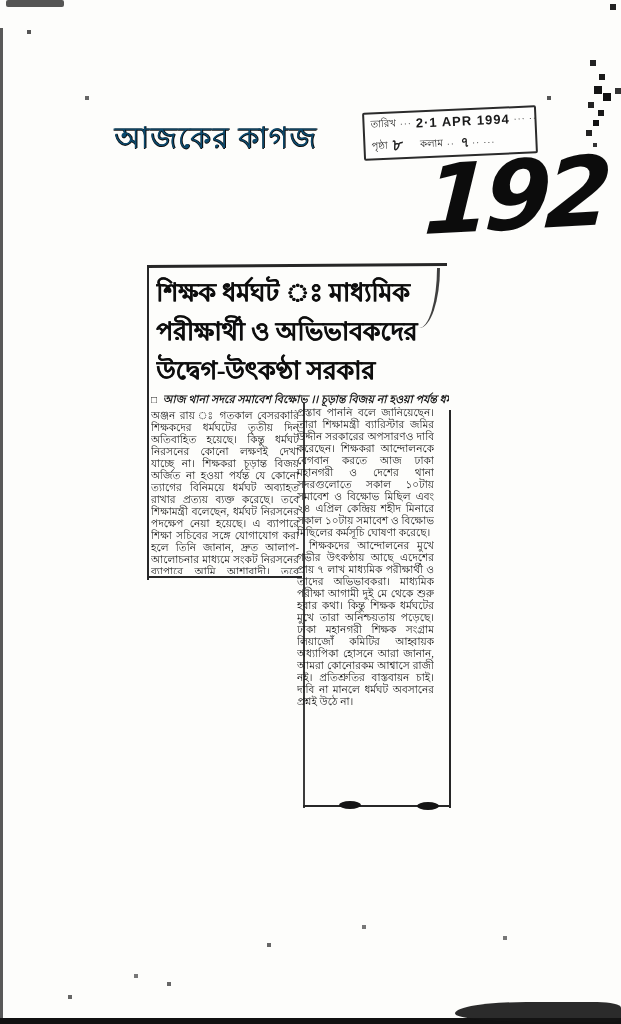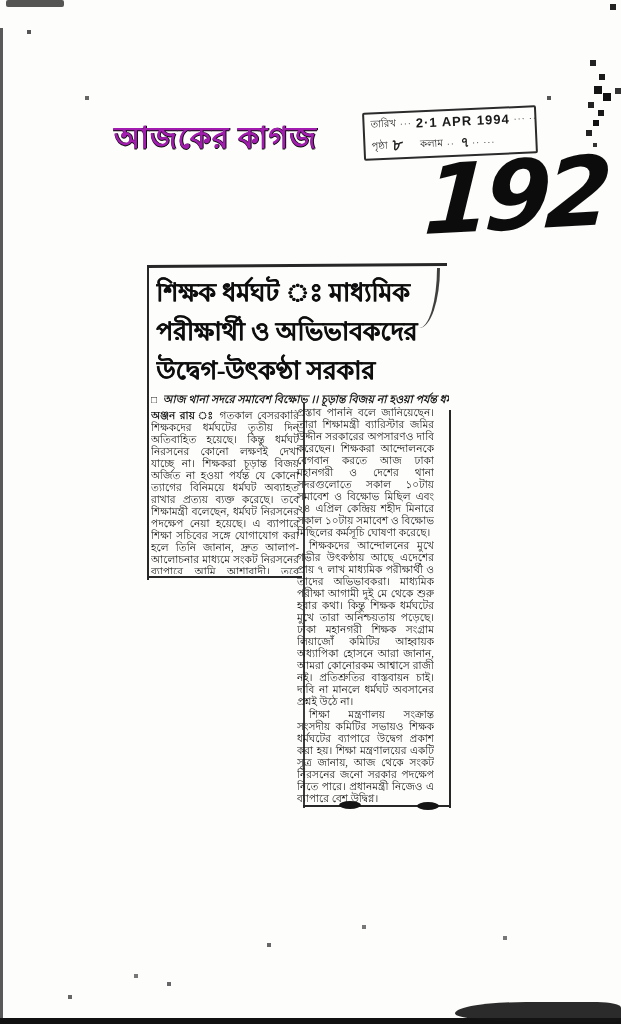--- a/index.html
+++ b/index.html
@@ -23,21 +23,21 @@
       606px 96px 0 3px #101010, 590px 104px 0 2px #222, 600px 112px 0 2px #181818,
       595px 122px 0 2px #101010, 588px 132px 0 2px #222, 594px 144px 0 1px #333,
       612px 6px 0 2px #222, 548px 97px 0 1px #555, 86px 97px 0 1px #666,
       28px 31px 0 1px #555, 268px 944px 0 1px #666, 504px 937px 0 1px #777,
       168px 983px 0 1px #666, 135px 975px 0 1px #777, 69px 996px 0 1px #666,
       363px 926px 0 1px #777, 617px 90px 0 2px #333;}
 
   
   .masthead{
     position:absolute;left:114px;top:114px;width:180px;
-    font-size:30px;font-weight:700;letter-spacing:1px;color:#a21caf;
+    font-size:30px;font-weight:400;letter-spacing:1px;color:#0c4a6e;
     text-shadow:1px 0 0 #0d0d0d,0 1px 0 #0d0d0d;
     white-space:nowrap;
   }
 
   
   .stamp{
     position:absolute;left:363px;top:109px;width:174px;height:48px;
     border:2px solid #2b2b2b;border-radius:2px;
     transform:rotate(-2.5deg);
     padding:2px 6px;box-sizing:border-box;
@@ -86,21 +86,21 @@
     font-size:11px;font-weight:700;font-style:italic;white-space:nowrap;color:#151515;
   }
   .subhead .bullet{font-style:normal;font-size:10px;margin-right:3px;}
 
   .col{position:absolute;top:146px;overflow:hidden;font-size:10.5px;line-height:12px;
     text-align:justify;color:#181818;}
   .col-left{left:4px;width:148px;height:164px;}
   .col-right{left:150px;top:143px;width:137px;height:396px;}
   .col p{margin:0 0 1px 0;text-indent:12px;}
   .col p.no-indent{text-indent:0;}
-  .lead-in{font-weight:700;}
+  .lead-in{font-weight:400;}
 </style>
 </head>
 <body>
 
 <div class="page">
 
   <div class="edge-left"></div>
   <div class="edge-bottom"></div>
   <div class="corner-smudge"></div>
   <div class="smudge-br"></div>
@@ -148,18 +148,17 @@
 
     <div class="col col-left">
       <p class="no-indent"><span class="lead-in">অঞ্জন রায় ঃ</span>
         <span>গতকাল বেসরকারি শিক্ষকদের ধর্মঘটের তৃতীয় দিন অতিবাহিত হয়েছে। কিন্তু ধর্মঘট নিরসনের কোনো লক্ষণই দেখা যাচ্ছে না। শিক্ষকরা চূড়ান্ত বিজয় অর্জিত না হওয়া পর্যন্ত যে কোনো ত্যাগের বিনিময়ে ধর্মঘট অব্যাহত রাখার প্রত্যয় ব্যক্ত করেছে। তবে শিক্ষামন্ত্রী বলেছেন, ধর্মঘট নিরসনের পদক্ষেপ নেয়া হয়েছে। এ ব্যাপারে শিক্ষা সচিবের সঙ্গে যোগাযোগ করা হলে তিনি জানান, দ্রুত আলাপ- আলোচনার মাধ্যমে সংকট নিরসনের ব্যাপারে আমি আশাবাদী। তবে আন্দোলনরত শিক্ষক নেতারা আলাপ-আলোচনার কোনো</span>
       </p>
     </div>
 
     <div class="col col-right">
       <p class="no-indent">প্রস্তাব পাননি বলে জানিয়েছেন। তারা শিক্ষামন্ত্রী ব্যারিস্টার জমির উদ্দীন সরকারের অপসারণও দাবি করেছেন। শিক্ষকরা আন্দোলনকে বেগবান করতে আজ ঢাকা মহানগরী ও দেশের থানা সদরগুলোতে সকাল ১০টায় সমাবেশ ও বিক্ষোভ মিছিল এবং ২৪ এপ্রিল কেন্দ্রিয় শহীদ মিনারে সকাল ১০টায় সমাবেশ ও বিক্ষোভ মিছিলের কর্মসূচি ঘোষণা করেছে।</p>
       <p>শিক্ষকদের আন্দোলনের মুখে গভীর উৎকণ্ঠায় আছে এদেশের প্রায় ৭ লাখ মাধ্যমিক পরীক্ষার্থী ও তাদের অভিভাবকরা। মাধ্যমিক পরীক্ষা আগামী দুই মে থেকে শুরু হবার কথা। কিন্তু শিক্ষক ধর্মঘটের মুখে তারা অনিশ্চয়তায় পড়েছে। ঢাকা মহানগরী শিক্ষক সংগ্রাম লিয়াজোঁ কমিটির আহ্বায়ক অধ্যাপিকা হোসনে আরা জানান, আমরা কোনোরকম আশ্বাসে রাজী নই। প্রতিশ্রুতির বাস্তবায়ন চাই। দাবি না মানলে ধর্মঘট অবসানের প্রশ্নই উঠে না।</p>
-      <p>শিক্ষা মন্ত্রণালয় সংক্রান্ত সংসদীয় কমিটির সভায়ও শিক্ষক ধর্মঘটের ব্যাপারে উদ্বেগ প্রকাশ করা হয়। শিক্ষা মন্ত্রণালয়ের একটি সূত্র জানায়, আজ থেকে সংকট নিরসনের জনো সরকার পদক্ষেপ নিতে পারে। প্রধানমন্ত্রী নিজেও এ ব্যাপারে বেশ উদ্বিগ্ন।</p>
 
     </div>
 
   </div>
 </div>
 
 </body></html>

